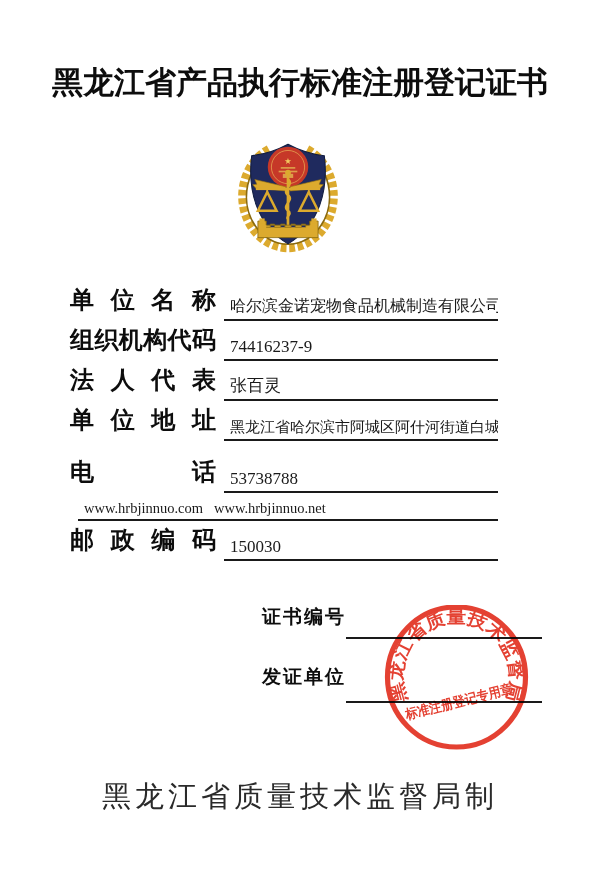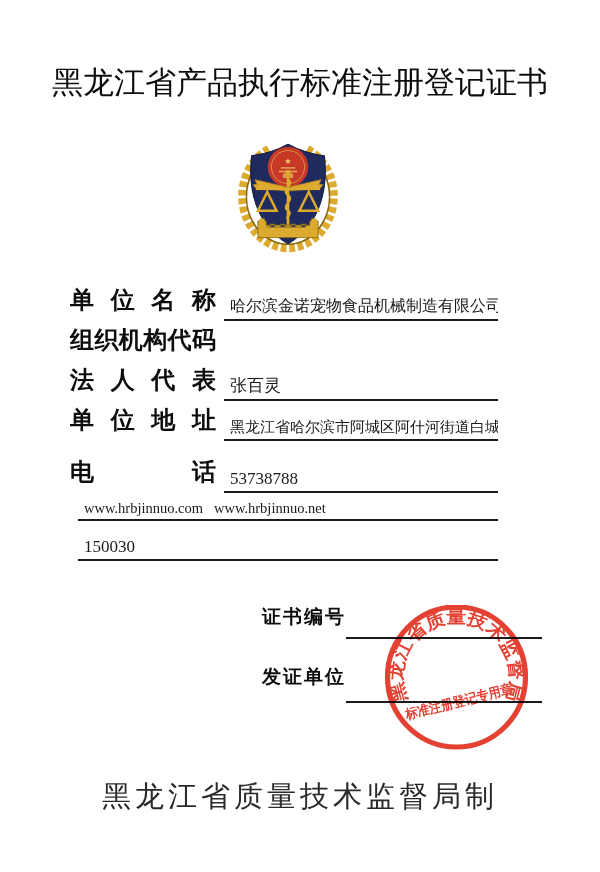--- a/index.html
+++ b/index.html
@@ -12,21 +12,21 @@
   }
   html,body{margin:0;padding:0;background:#777;}
   .page{
     position:relative;width:600px;height:872px;margin:0 auto;
     background:#fff;overflow:hidden;
     font-family:"Liberation Serif","DejaVu Serif",serif;
     color:var(--ink);
   }
   .title{
     position:absolute;top:62px;left:0;right:0;margin:0;
-    text-align:center;font-size:31px;font-weight:normal;
+    text-align:center;font-size:31px;font-weight:bold;
     letter-spacing:0px;white-space:nowrap;color:#0d0d0d;
   }
   .emblem{position:absolute;left:233px;top:131px;width:110px;height:124px;}
 
   
   .row{position:absolute;left:70px;width:428px;height:37px;display:flex;}
   .flabel{
     width:146px;flex:none;font-size:24px;font-weight:bold;line-height:32px;
     text-align:justify;text-align-last:justify;color:#0d0d0d;white-space:nowrap;
   }
@@ -109,37 +109,39 @@
     <rect x="25.5" y="83.5" width="5" height="5" style="fill:var(--gold)"></rect>
     <rect x="75.5" y="83.5" width="5" height="5" style="fill:var(--gold)"></rect>
   </svg>
 
   <div class="row" style="top:284px">
     <div class="flabel">单位名称</div>
     <div class="fvalue"><span>哈尔滨金诺宠物食品机械制造有限公司</span></div>
   </div>
   <div class="row" style="top:324px">
     <div class="flabel">组织机构代码</div>
+    <div class="fvalue"><span>74416237-9</span></div>
   </div>
   <div class="row" style="top:364px">
     <div class="flabel">法人代表</div>
     <div class="fvalue"><span>张百灵</span></div>
   </div>
   <div class="row" style="top:404px">
     <div class="flabel">单位地址</div>
     <div class="fvalue"><span>黑龙江省哈尔滨市阿城区阿什河街道白城村</span></div>
   </div>
   <div class="row" style="top:456px">
     <div class="flabel">电话</div>
     <div class="fvalue"><span>53738788</span></div>
   </div>
   <div class="row" style="top:484px">
     <div class="fvalue"><span>www.hrbjinnuo.com   www.hrbjinnuo.net</span></div>
   </div>
   <div class="row" style="top:524px">
+    <div class="flabel">邮政编码</div>
     <div class="fvalue"><span>150030</span></div>
   </div>
 
   <div class="blabel" style="top:604px">证书编号</div>
   <div class="bline" style="top:610px;height:27px"><span></span></div>
 
   <div class="blabel" style="top:664px">发证单位</div>
   <div class="bline" style="top:666px;height:35px"></div>
 
 

